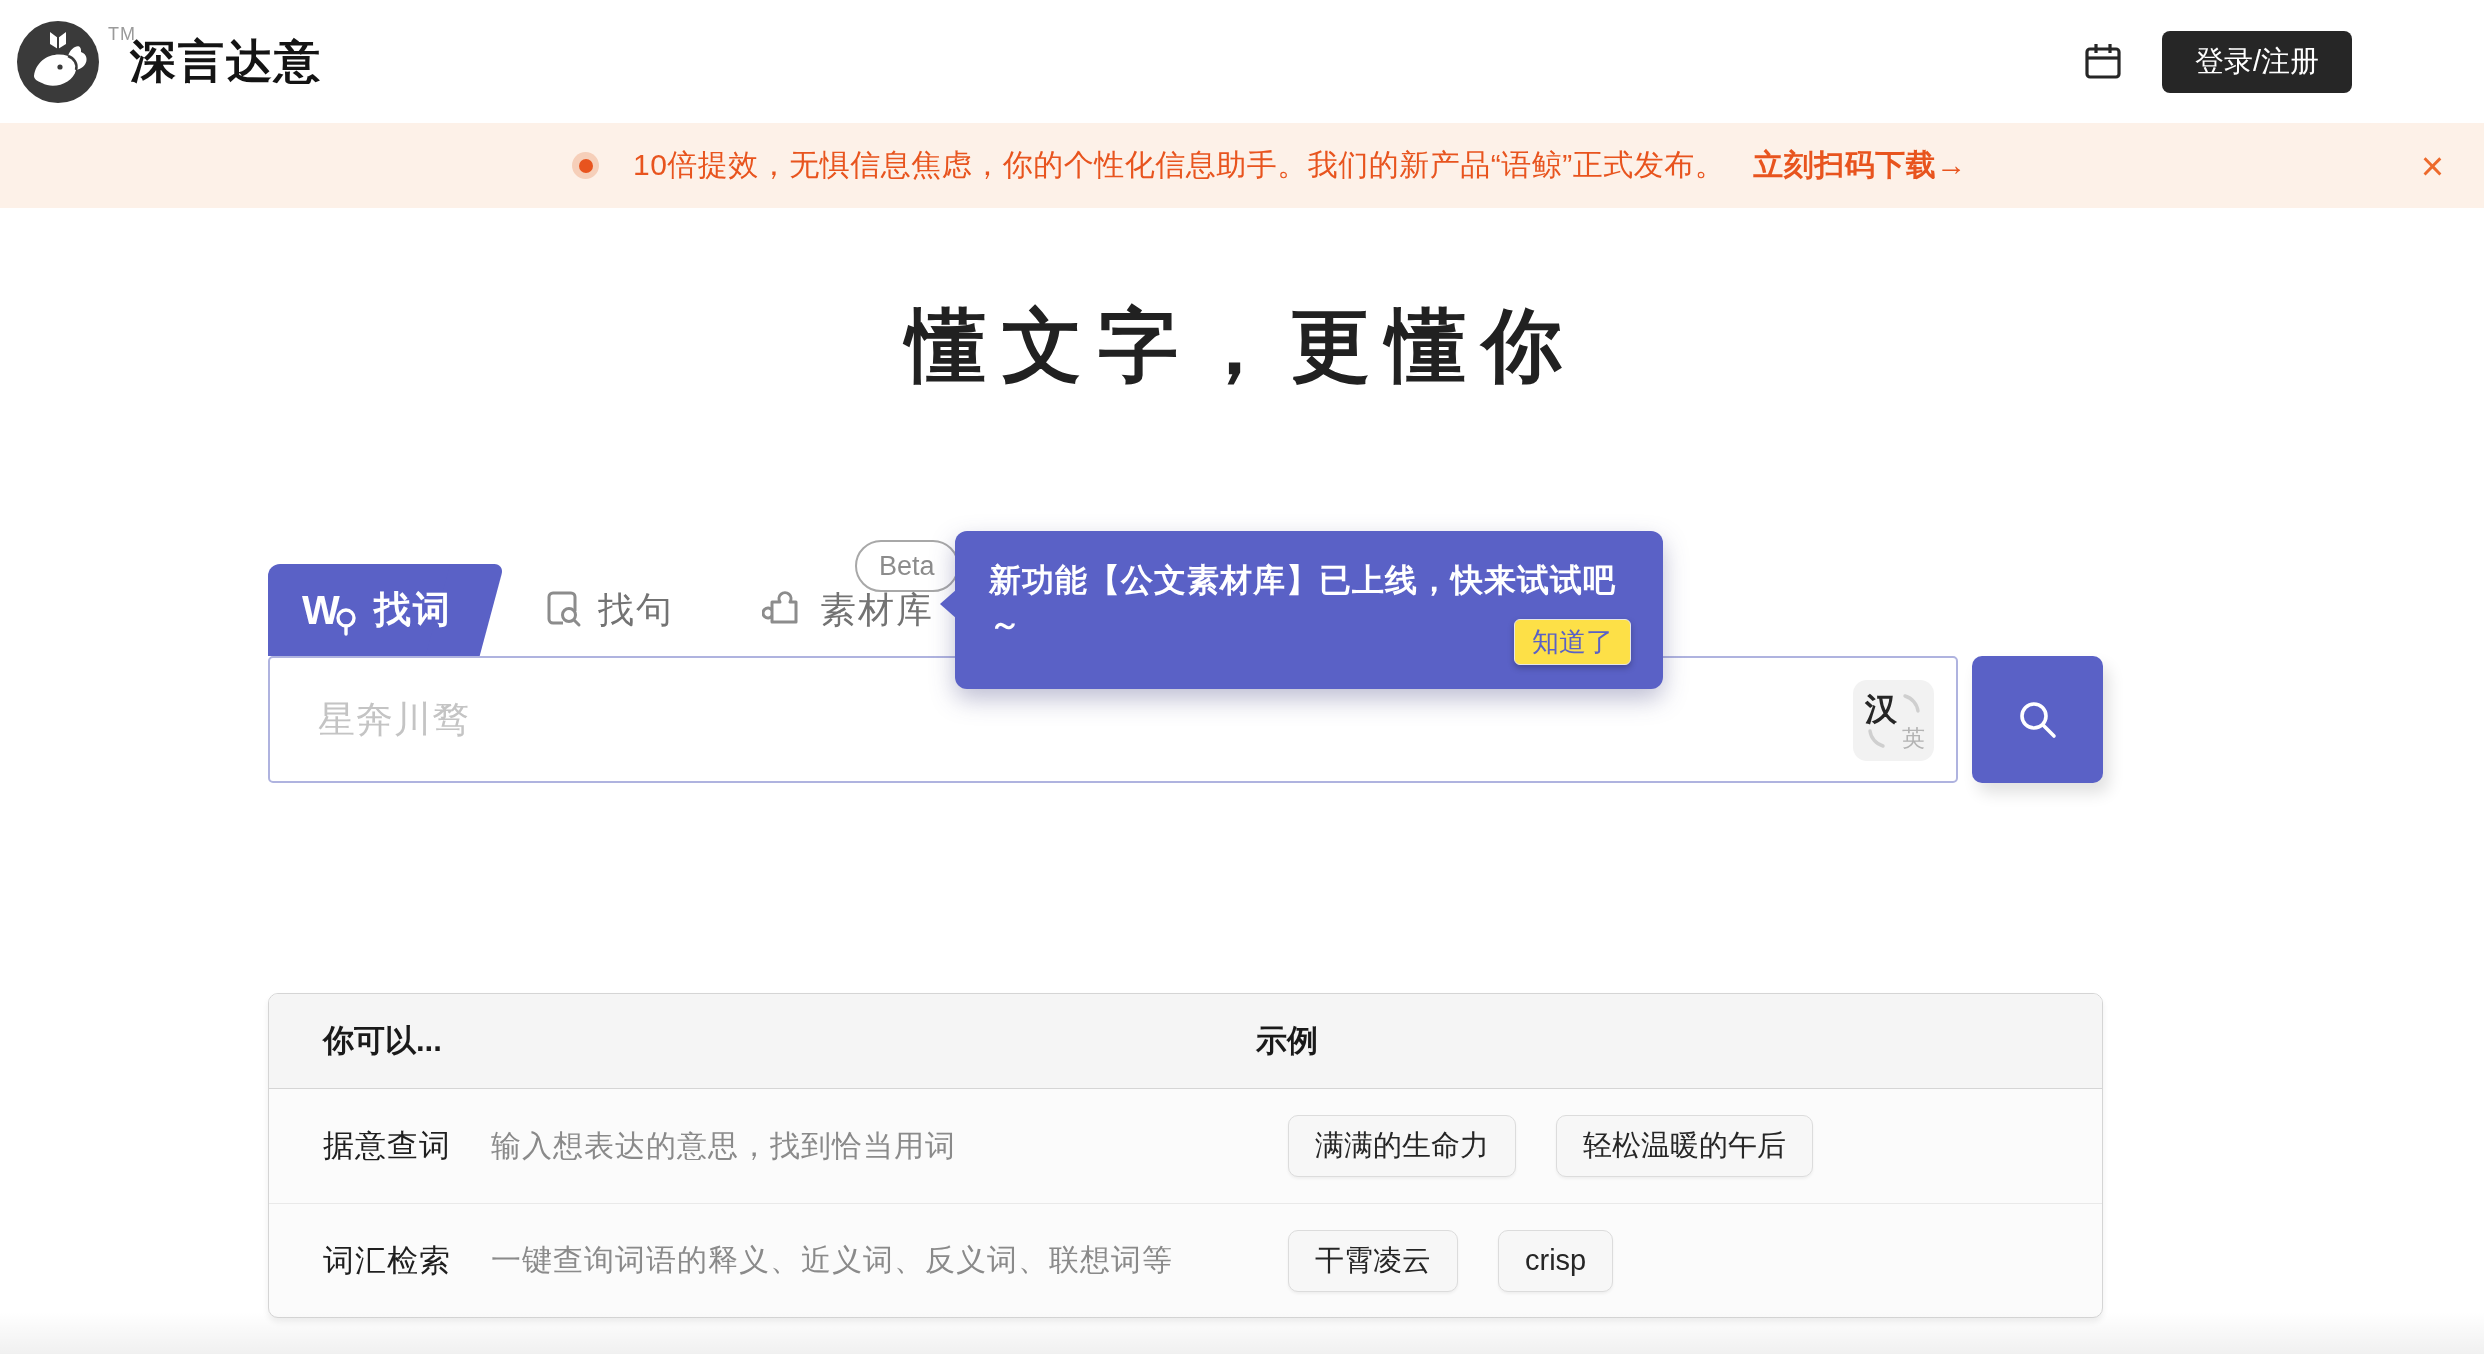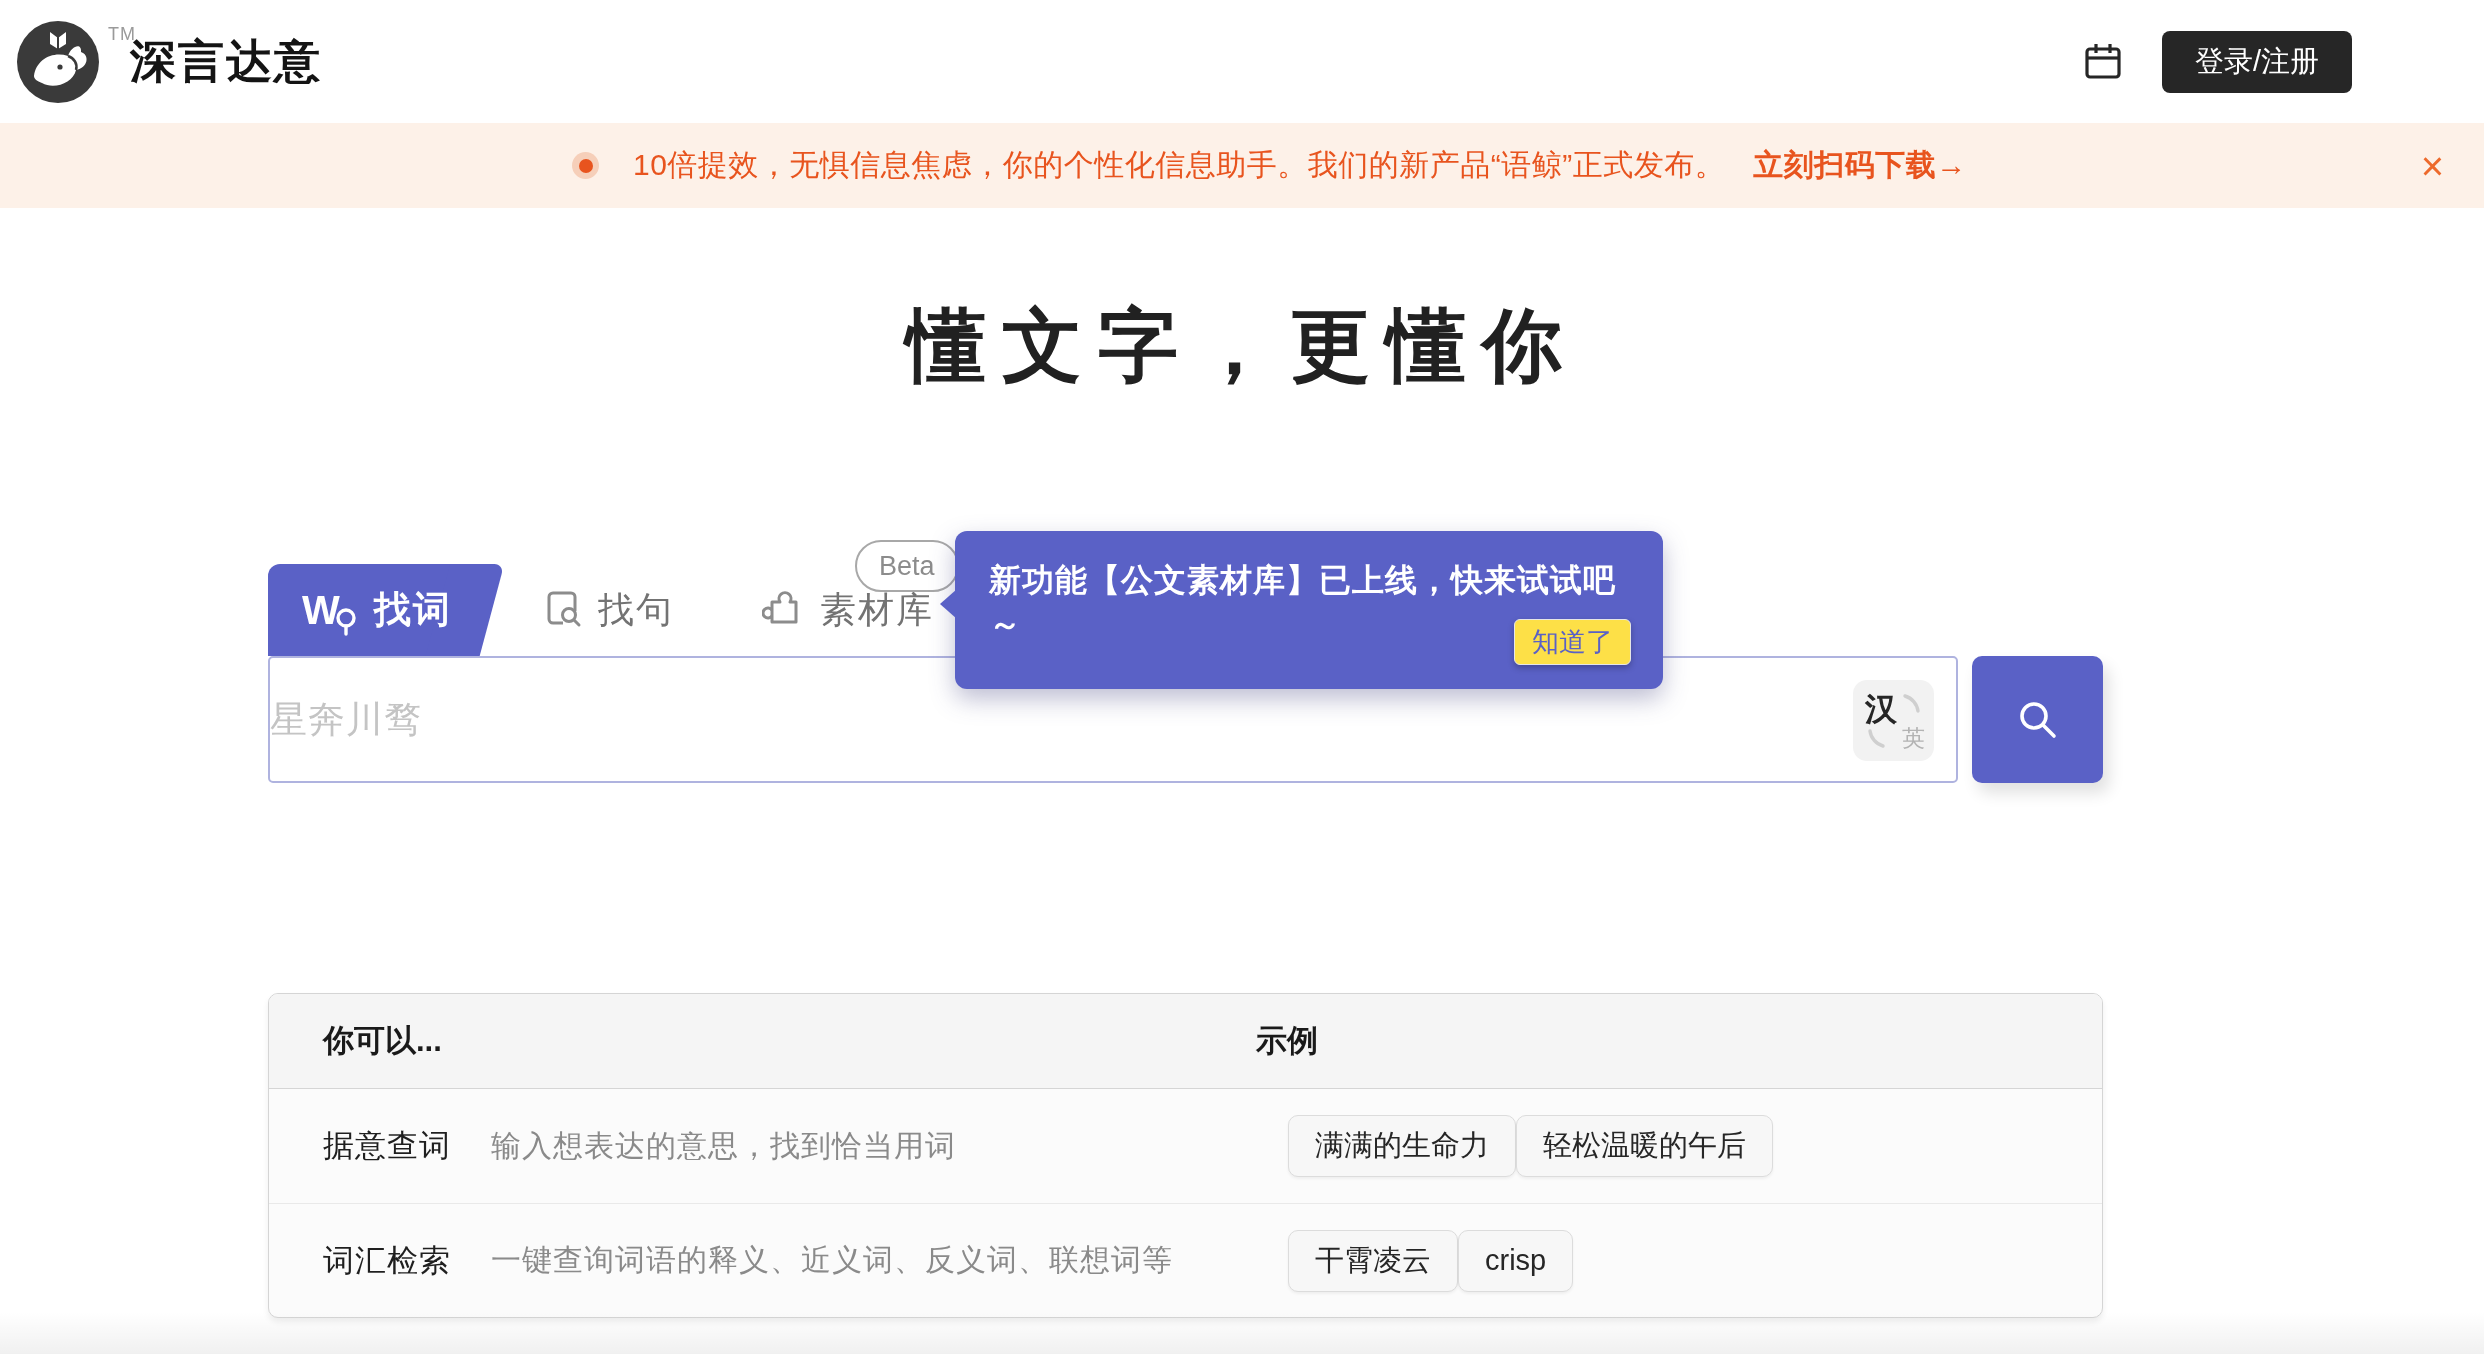--- a/index.html
+++ b/index.html
@@ -73,21 +73,21 @@
   .tooltip-text { padding:28px 36px 0 34px; color:#fff; font-size:32px; font-weight:700; letter-spacing:1px; }
   .tooltip-btn { position:absolute; right:32px; bottom:24px; height:46px; padding:0 17px;
     background:#fde047; color:#5A61C6; border:1px solid #e6e6e6; border-radius:6px;
     font-size:27px; font-family:inherit; cursor:pointer; box-shadow:0 3px 6px rgba(0,0,0,0.25); }
 
   
   .search-row { display:flex; margin-top:0; }
   .search-box { position:relative; width:1690px; height:127px; border:2px solid #AFB3DF;
     border-radius:5px; background:#fff; }
   .search-input { width:1500px; height:100%; border:none; outline:none; background:transparent;
-    font-size:37px; font-family:inherit; color:#6d28d9; }
+    padding-left:48px; font-size:37px; font-family:inherit; color:#6d28d9; }
   .search-input::placeholder { color:#C4C4C4; letter-spacing:1px; }
   .lang-toggle { position:absolute; right:22px; top:22px; width:81px; height:81px;
     background:#F2F2F2; border-radius:14px; cursor:pointer; }
   .lang-zh { position:absolute; left:12px; top:8px; font-size:32px; font-weight:700; color:#262626; }
   .lang-en { position:absolute; right:9px; bottom:7px; font-size:23px; color:#B3B3B3; }
   .lang-arcs { position:absolute; left:0; top:0; }
   .search-btn { width:131px; height:127px; margin-left:14px; background:#5A61C6; border:none;
     border-radius:10px; display:flex; align-items:center; justify-content:center; cursor:pointer;
     box-shadow:6px 10px 16px rgba(0,0,0,0.12); }
 
@@ -95,21 +95,21 @@
   .examples-table { margin-top:210px; border:1px solid #D5D5D5; border-radius:10px;
     overflow:hidden; background:#FBFBFB; box-shadow:0 4px 6px rgba(0,0,0,0.07); }
   .t-grid { display:grid; grid-template-columns:168px 765px 1fr; align-items:center; padding-left:54px; }
   .t-header { height:95px; background:#F5F5F5; border-bottom:1px solid #D5D5D5; }
   .t-header .h1c { grid-column:1 / span 2; font-size:31px; font-weight:700; color:#1a1a1a; }
   .t-header .h2c { grid-column:3; font-size:31px; font-weight:700; color:#1a1a1a; }
   .t-row { height:114px; }
   .t-row + .t-row { border-top:1px solid #E9E9E9; }
   .feature { font-size:31px; font-weight:400; color:#1f1f1f; letter-spacing:1px; }
   .desc { font-size:30px; color:#8a8a8a; letter-spacing:1px; }
-  .chips { display:flex; align-items:center;padding-left:32px; }
+  .chips { display:flex; gap:40px; align-items:center;padding-left:32px; }
   .chip { height:62px; padding:0 26px; background:#F7F7F7; border:1px solid #DCDCDC;
     border-radius:10px; font-size:29px; font-family:inherit; color:#262626; cursor:pointer;
     box-shadow:0 2px 3px rgba(0,0,0,0.05); }
 </style>
 </head>
 <body>
 
 <div class="page">
 
   <div class="header">

